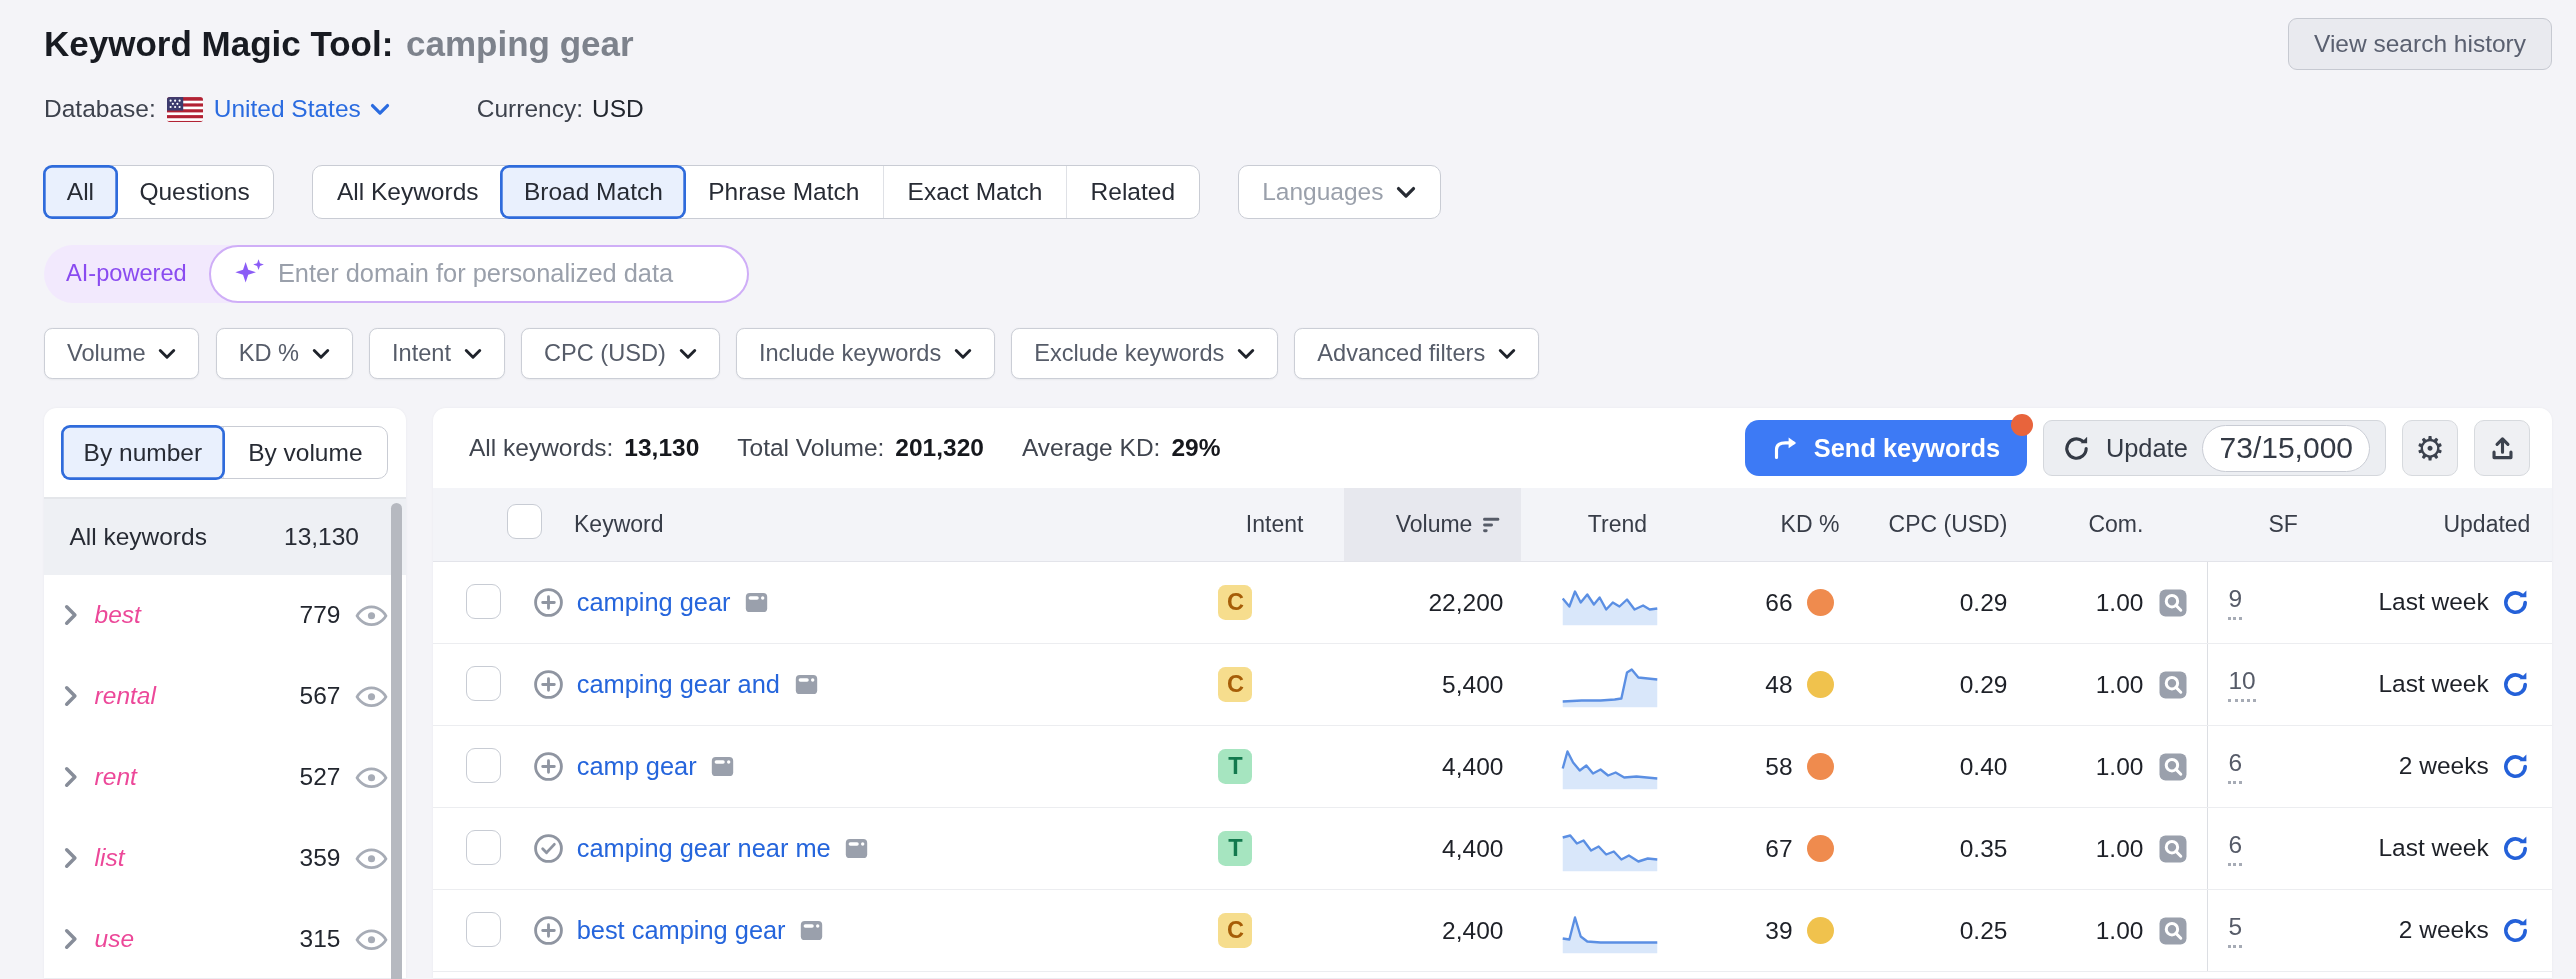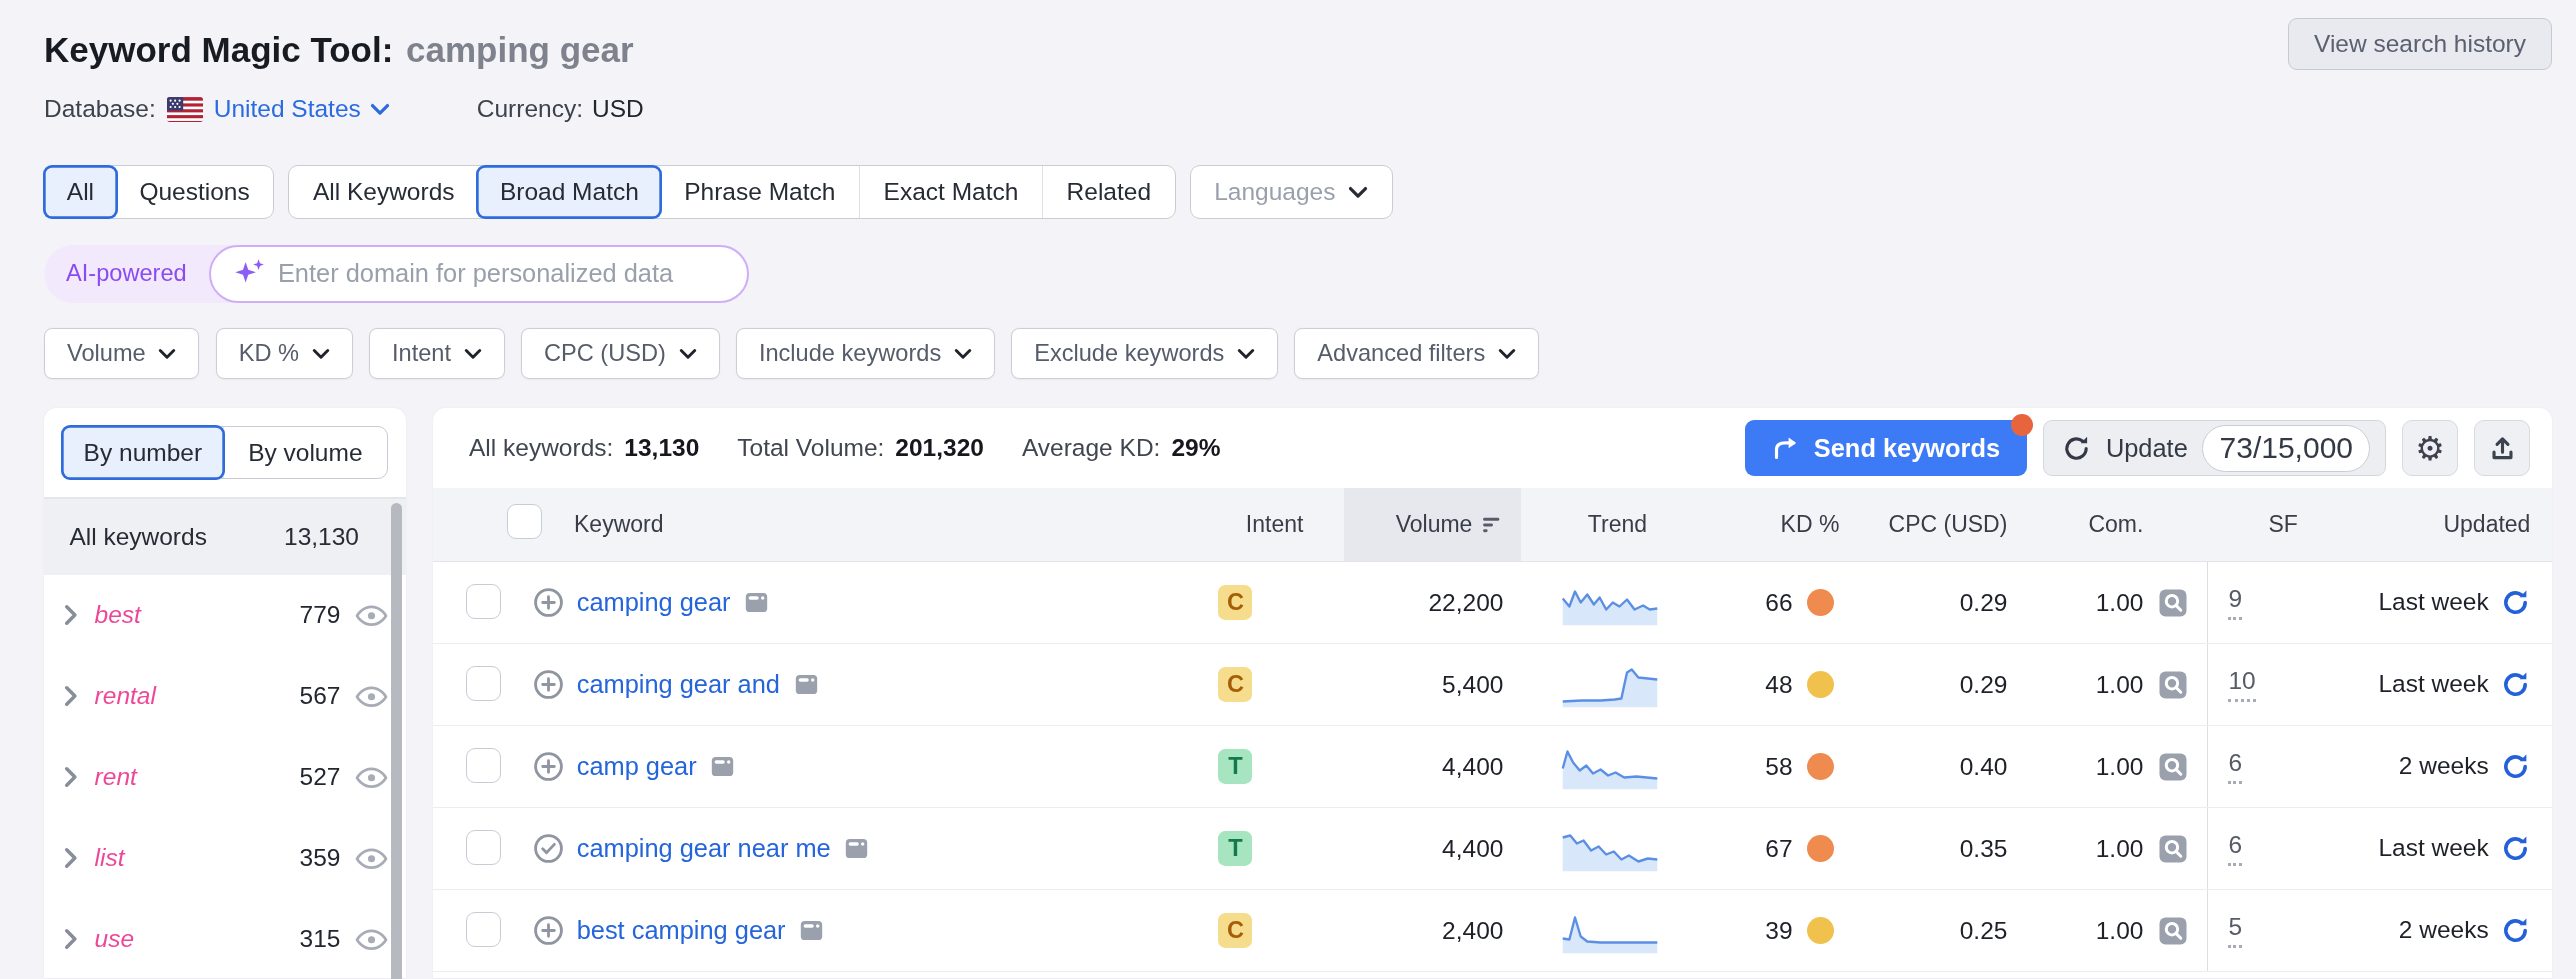--- a/index.html
+++ b/index.html
@@ -1,34 +1,34 @@
 <!DOCTYPE html>
 <html style="font-size:14.5px"><head>
 <meta charset="utf-8">
 <style>
   * { margin:0; padding:0; box-sizing:border-box; }
   html,body { width:2576px; height:979px; overflow:hidden; }
   body { font-family:"Liberation Sans", sans-serif; background:#f4f4f8; color:#22262e; }
 
   
   .top { padding:18px 23.6px 0 44px; }
-  .title-row { display:flex; align-items:flex-end; }
+  .title-row { display:flex; align-items:center; }
   .page-title { font-size:35px; font-weight:bold; color:#181b22; }
   .page-query { font-size:35px; font-weight:bold; color:#7d828c; margin-left:12.7px; }
   .btn-history { margin-left:auto; background:#e9eaef; border:1.8px solid #c6c9d1; border-radius:9px;
     padding:11px 25.4px; font-size:24.5px; color:#5a6070; cursor:pointer; }
   .meta-row { display:flex; align-items:center; margin-top:25.4px; font-size:24.5px; color:#3d424d; }
   .meta-label { margin-right:11px; }
   .flag { width:36px; height:25.4px; border-radius:2.7px; overflow:hidden; margin-right:11px; flex:none; }
   .db-link { color:#2a6be0; display:flex; align-items:center; gap:9px; cursor:pointer; }
   .currency { margin-left:87px; display:flex; gap:9px;justify-content:flex-end; }
   .currency-val { color:#22262e; }
 
   
-  .tabs-row { display:flex; gap:14px; margin:42px 0 0 44px; align-items:center; }
+  .tabs-row { display:flex; gap:38px; margin:42px 0 0 44px; align-items:center; }
   .seg-group { display:flex; background:#fff; border:1.8px solid #c9ccd4; border-radius:10px; height:54px; }
   .seg { display:flex; align-items:center; padding:0 23.6px; font-size:24.5px; color:#272b34; cursor:pointer;
     border-left:1.8px solid #dfe1e6; position:relative; white-space:nowrap; }
   .seg:first-child { border-left:none; }
   .seg.selected { background:#e9f0fd; box-shadow:inset 0 0 0 2.7px #2f6bdb; border-radius:9px; margin:-1.8px; height:54px; z-index:2; border-left:none; }
   .seg.selected + .seg { border-left:none; }
   .btn-languages { display:flex; align-items:center; gap:12.7px; background:#fff; border:1.8px solid #c9ccd4;
     border-radius:10px; height:54px; padding:0 23.6px; font-size:24.5px; color:#9aa0ab; cursor:pointer; }
 
   
@@ -68,21 +68,21 @@
   .side-item .eye { margin-left:14.5px; display:flex; }
   .side-scrollbar { position:absolute; top:3.6px; right:3.6px; width:11.8px; height:817px; background:#b6b9c0; border-radius:6.4px; }
 
   
   .table-card { flex:1; height:570px; overflow:hidden; }
   .stats-row { display:flex; align-items:center; height:80px; padding:0 22px 0 36px; }
   .stat { display:flex; gap:11px; font-size:24.5px; color:#40454f; margin-right:38px; }
   .stat b { color:#16181d; }
   .actions { margin-left:auto; display:flex; align-items:center; gap:16.3px; }
   .btn-send { position:relative; display:flex; align-items:center; gap:14.5px; background:#3d7af5; color:#fff;
-    border:none; border-radius:9px; height:56px; padding:4px 27px; font-size:25.4px; font-weight:bold; cursor:pointer; font-family:inherit; }
+    border:none; border-radius:14px; height:56px; padding:4px 27px; font-size:25.4px; font-weight:bold; cursor:pointer; font-family:inherit; }
   .notify-dot { position:absolute; top:-6.4px; right:-6.4px; width:22px; height:22px; border-radius:50%; background:#e8643c; }
   .btn-update { display:flex; align-items:center; gap:14.5px; background:#eceef2; border:1.8px solid #d4d7dc;
     border-radius:9px; height:56px; padding:0 14.5px 0 18px; font-size:25.4px; color:#343a45; cursor:pointer; font-family:inherit; }
   .quota-pill { background:#fff; border:1.8px solid #c9ccd4; border-radius:23.6px; padding:5.4px 16.3px; font-size:30px; color:#343a45; }
   .btn-square { width:56px; height:56px; display:flex; align-items:center; justify-content:center;
     background:#eff0f3; border:1.8px solid #d7dade; border-radius:10px; cursor:pointer; }
   .gear-glyph { font-size:33px; color:#3c424e; line-height:1; }
 
   .tgrid { display:grid; grid-template-columns:67px minmax(0,1fr) 105px 218px 177px 141px 168px 136px 64px 91px 232px;
     align-items:center; padding:0 22px 0 33px; }

